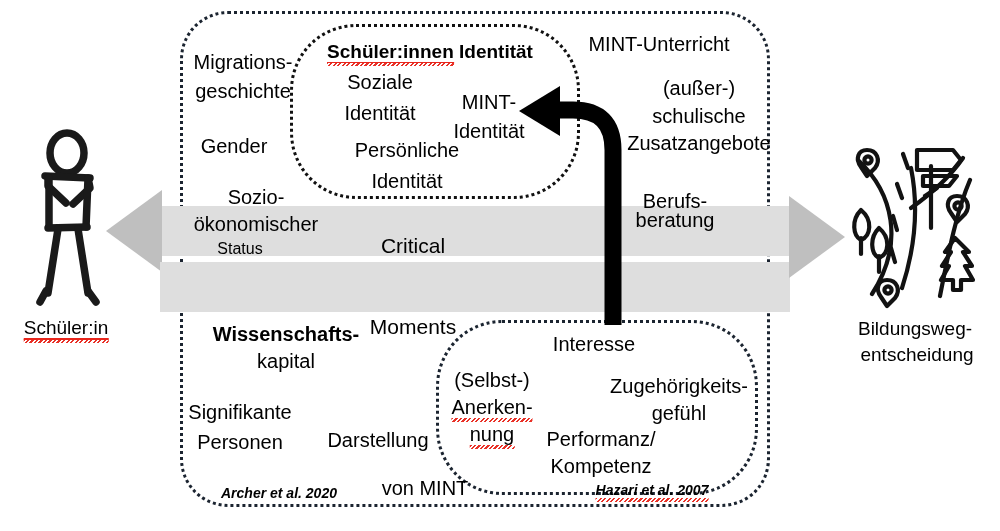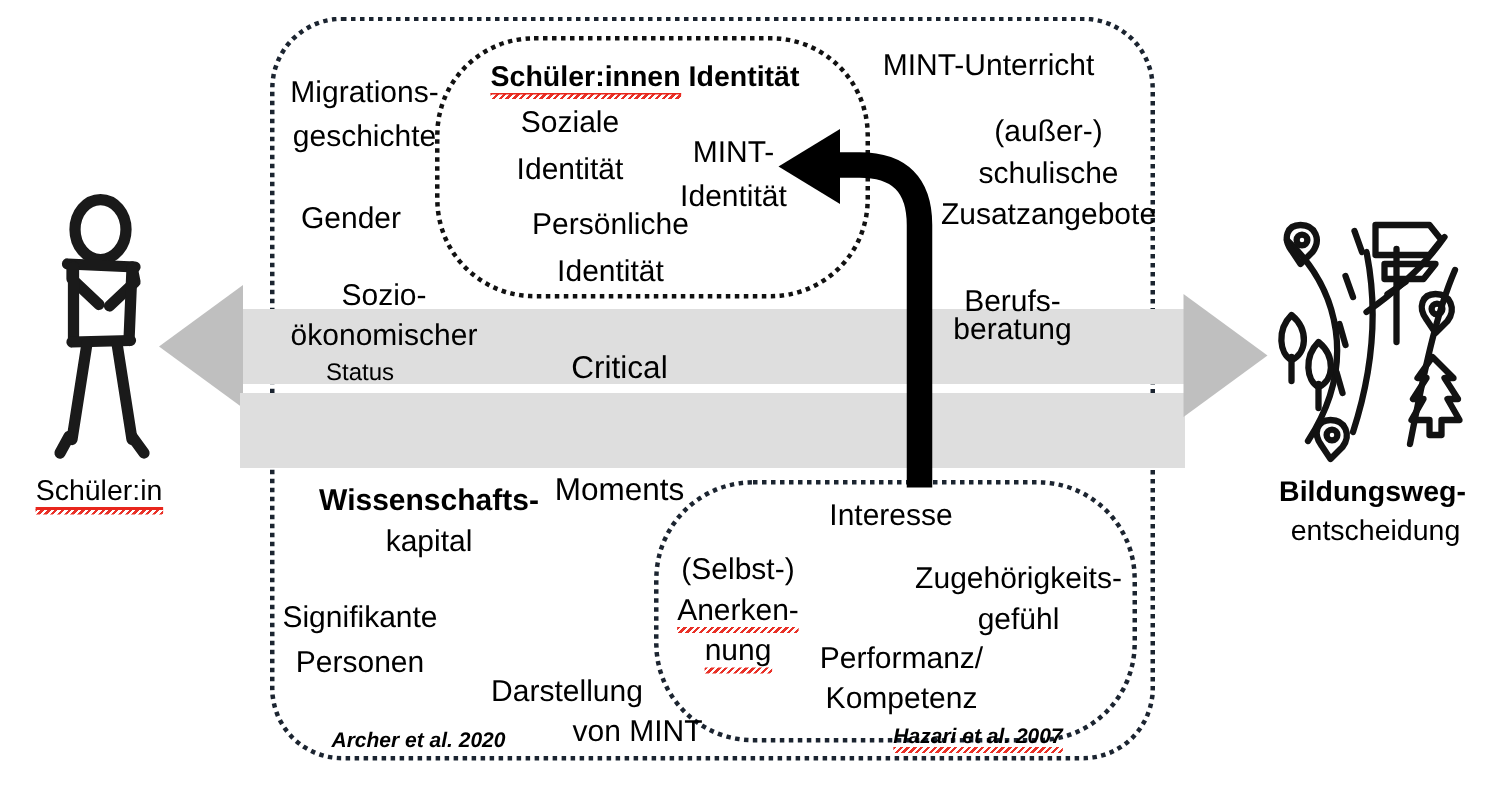--- a/index.html
+++ b/index.html
@@ -150,21 +150,21 @@
   <div class="txt t-center" style="left:256px; top:185px; font-size:20px;">Sozio-</div>
   <div class="txt t-center" style="left:256px; top:212px; font-size:20px;">ökonomischer</div>
   <div class="txt t-center" style="left:240px; top:239px; font-size:16px;">Status</div>
 
   <div class="txt t-center" style="left:286px; top:322px; font-size:20px;font-weight:bold;">Wissenschafts-</div>
   <div class="txt t-center" style="left:286px; top:349px; font-size:20px;">kapital</div>
 
   <div class="txt t-center" style="left:240px; top:400px; font-size:20px;">Signifikante</div>
   <div class="txt t-center" style="left:240px; top:430px; font-size:20px;text-align:right;">Personen</div>
 
-  <div class="txt t-center" style="left:378px; top:449px; font-size:20px;">Darstellung</div>
+  <div class="txt t-center" style="left:378px; top:428px; font-size:20px;">Darstellung</div>
   <div class="txt t-center" style="left:378px; top:476px; font-size:20px;margin-left:47px;">von MINT</div>
 
   <div class="txt t-center" style="left:659px; top:32px; font-size:20px;">MINT-Unterricht</div>
 
   <div class="txt t-center" style="left:699px; top:76px; font-size:20px;">(außer-)</div>
   <div class="txt t-center" style="left:699px; top:104px; font-size:20px;">schulische</div>
   <div class="txt t-center" style="left:699px; top:131px; font-size:20px;">Zusatzangebote</div>
 
   <div class="txt t-center" style="left:675px; top:189px; font-size:20px;">Berufs-</div>
   <div class="txt t-center" style="left:675px; top:208px; font-size:20px;">beratung</div>
@@ -221,16 +221,16 @@
       <circle cx="43" cy="152" r="3.6"></circle>
 
       <path d="M 16 72 C 6 82 8 98 16 102 C 26 98 28 82 16 72 Z"></path>
       <path d="M 16 100 L 16 116"></path>
       <path d="M 34 90 C 24 100 26 116 34 120 C 44 116 46 100 34 90 Z"></path>
       <path d="M 34 118 L 34 134"></path>
 
       <path d="M 110 100 L 100 114 L 106 114 L 97 128 L 104 128 L 96 142 L 108 142 L 108 152 L 116 152 L 116 142 L 128 142 L 120 128 L 127 128 L 118 114 L 124 114 Z"></path>
     </g>
   </svg>
-  <div class="side-label" style="left:915px; top:317px;font-weight:bold;">Bildungsweg-</div>
+  <div class="side-label" style="left:915px; top:317px;">Bildungsweg-</div>
   <div class="side-label" style="left:917px; top:343px;">entscheidung</div>
 
 </div>
 
 </body></html>

